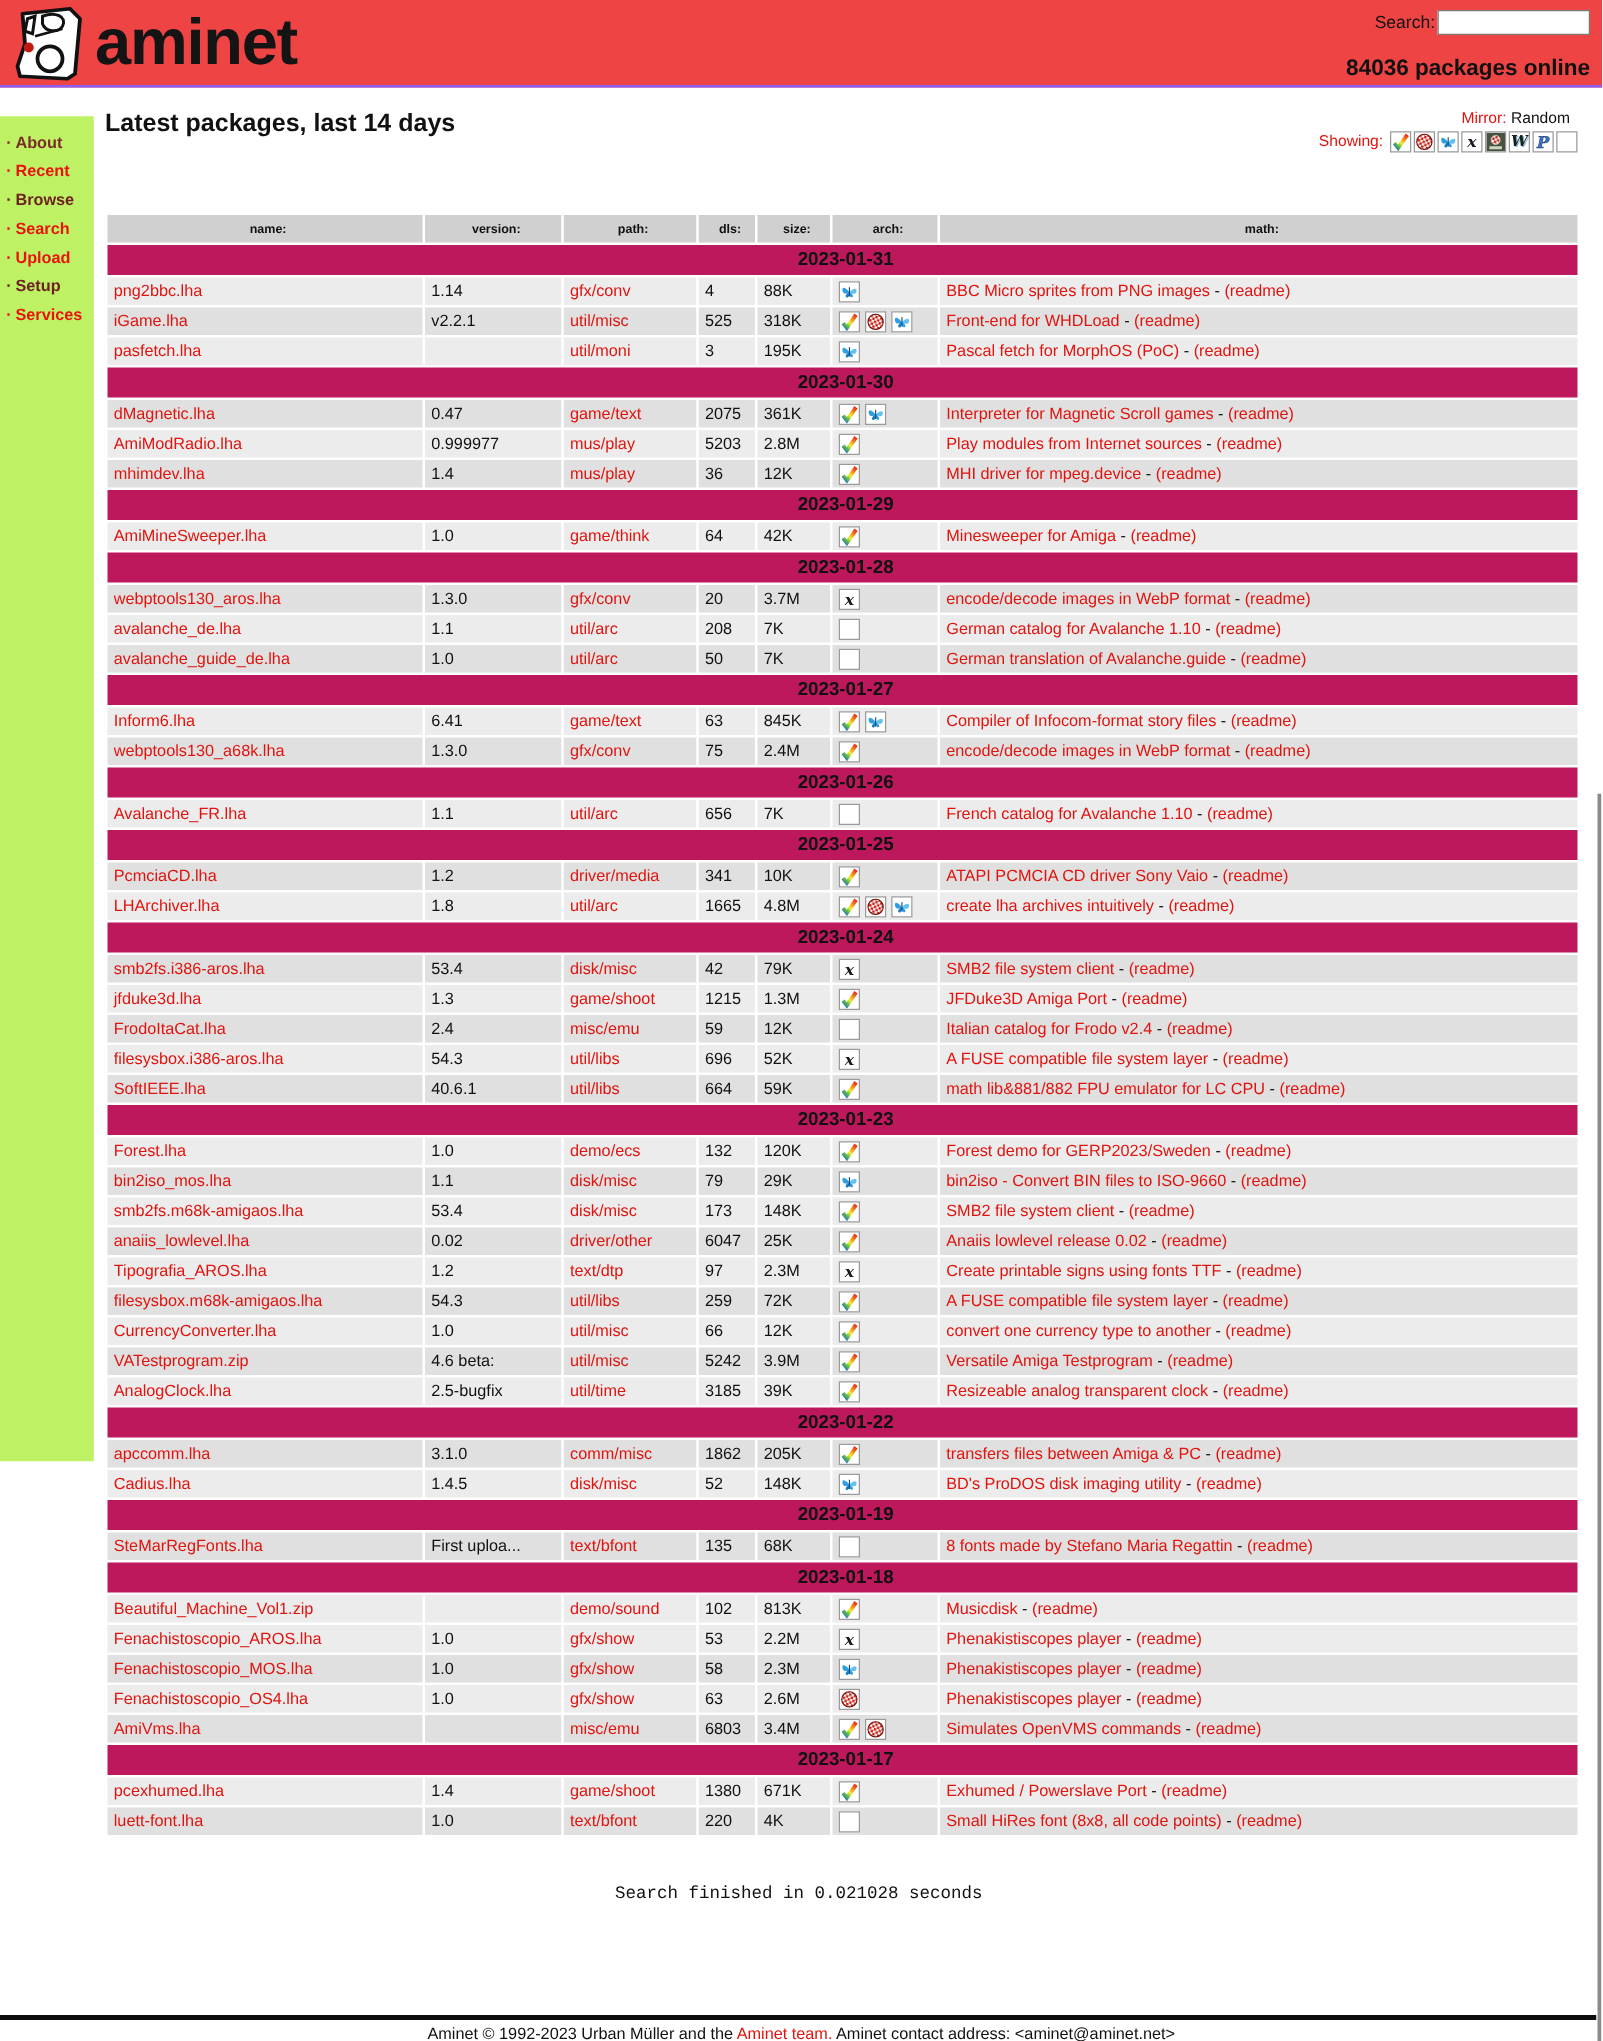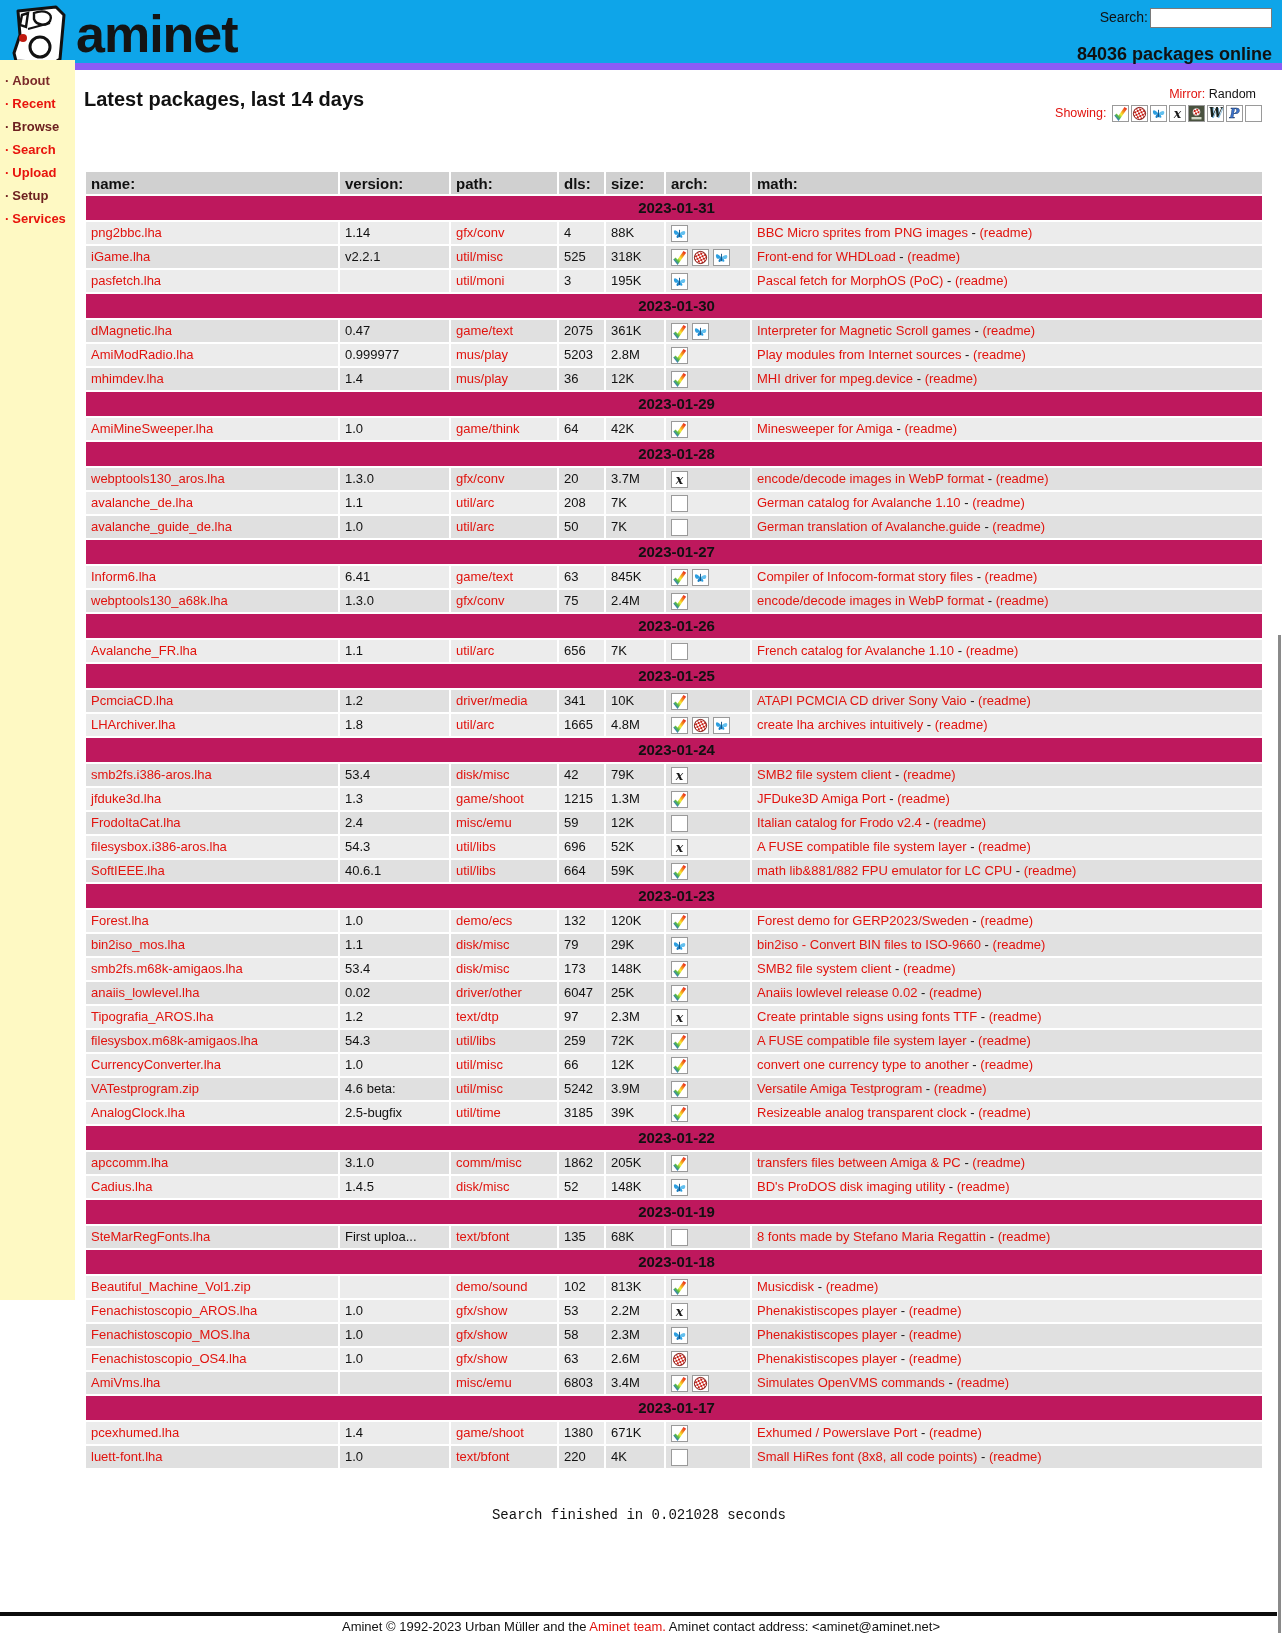--- a/index.html
+++ b/index.html
@@ -7,39 +7,39 @@
   body {
     font-family: "Liberation Sans", sans-serif;
     background: #ffffff;
     color: #111;
   }
   #page { position: relative; width: 1282px; height: 1633px; overflow: hidden; background:#fff; }
 
   
   .topbar {
     position: absolute; left: 0; top: 0; width: 1282px; height: 70px;
-    background: #0ea5e9; border-bottom: 7px solid #8b5cf6;
+    background: #ef4444; border-bottom: 2px solid #8b5cf6;
   }
   .logo { position: absolute; left: 10px; top: 5px; width: 60px; height: 62px; }
   .brand {
     position: absolute; left: 76px; top: 2px; font-size: 52px; font-weight: bold;
     letter-spacing: -1px; color: #141414; line-height: 64px;
   }
   .search-row { position: absolute; right: 10px; top: 8px; font-size: 14px; }
   .search-row label { margin-right: 2px; }
   .search-input {
     width: 122px; height: 20px; border: 1px solid #7a7a7a; background: #fff;
     font-size: 13px; padding: 0 3px; vertical-align: middle;
   }
   .online { position: absolute; right: 10px; top: 44px; font-size: 18px; font-weight: bold; }
 
   
   .sidebar {
-    position: absolute; left: 0; top: 60px; width: 75px; height: 1240px;
-    background: #fef9c3; padding-top: 9px;
+    position: absolute; left: 0; top: 93px; width: 75px; height: 1076px;
+    background: #bef264; padding-top: 9px;
   }
   .side-item { display: block; padding: 4px 0 4px 5px; font-size: 13px; font-weight: bold;
     text-decoration: none; cursor: pointer; white-space: nowrap; }
   .side-item .bullet { margin-right: 3px; }
 
   
   .content { position: absolute; left: 84px; top: 72px; width: 1188px; }
   .page-title { position: absolute; left: 0; top: 16px; font-size: 20px; font-weight: bold; }
   .mirror-line { position: absolute; right: 16px; top: 15px; font-size: 12.5px; white-space: nowrap; }
   .mirror-label { color: #e1130e; }
@@ -49,21 +49,21 @@
     display: inline-block; width: 17px; height: 17px; background: #fff;
     border: 1px solid #9a9a9a; vertical-align: middle; margin-left: 2px; overflow: hidden;
   }
   .icon-box svg { display: block; width: 15px; height: 15px; }
   .arch-cell .icon-box { margin-left: 0; margin-right: 4px; }
 
   
   .pkg-table-wrap { position: absolute; left: 0; top: 98px; width: 1188px; }
   table.pkg { border-collapse: separate; border-spacing: 2px; table-layout: fixed; width: 1180px; }
   table.pkg th {
-    background: #d0d0d0; text-align: left; font-size: 15px; height: 22px;
+    background: #d0d0d0; text-align: center; font-size: 10px; height: 22px;
     padding: 0 0 0 5px; font-weight: bold; white-space: nowrap;
   }
   table.pkg td {
     height: 22px; line-height: 22px; font-size: 13px; padding: 0 0 0 5px;
     white-space: nowrap; overflow: hidden; vertical-align: middle;
   }
   tr.r-light td { background: #ececec; }
   tr.r-dark td { background: #e0e0e0; }
   tr.date-row td {
     background: #be185d; text-align: center; font-weight: bold; font-size: 15px; height: 24px;

